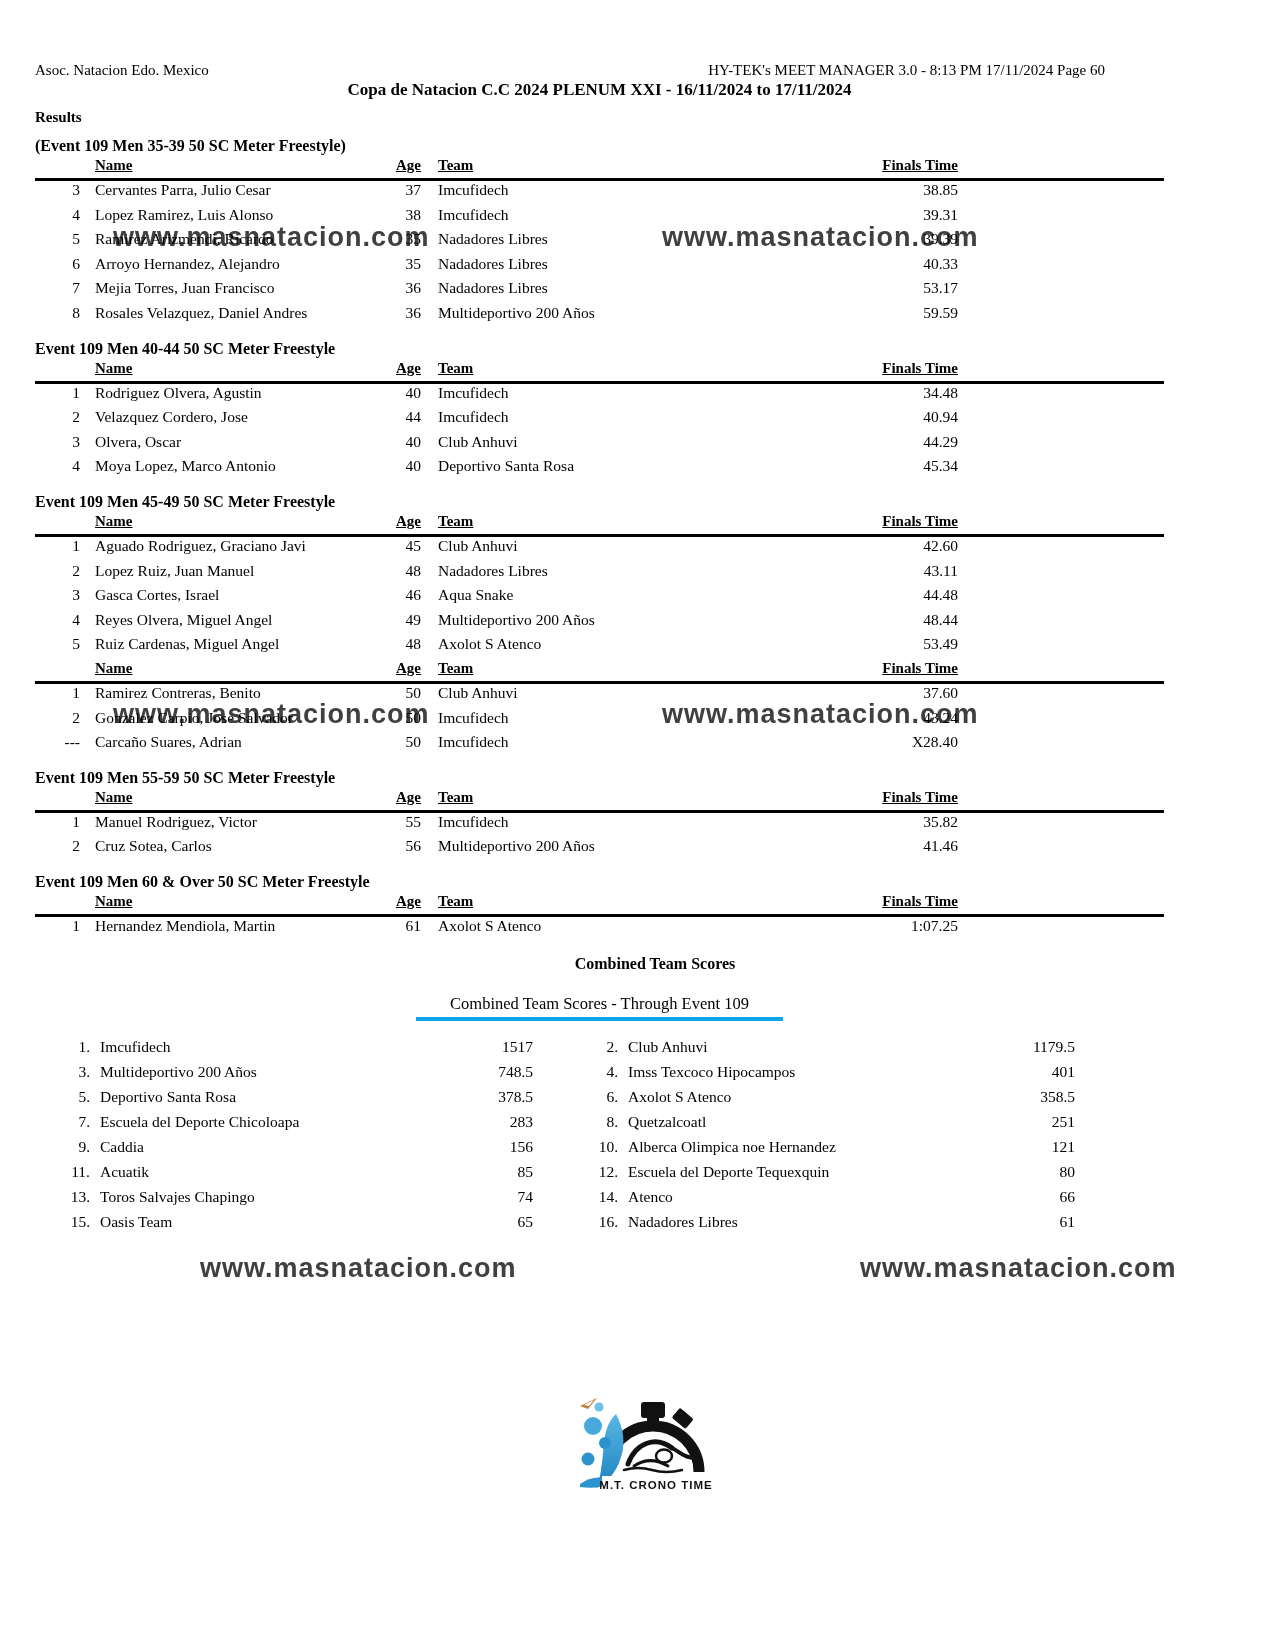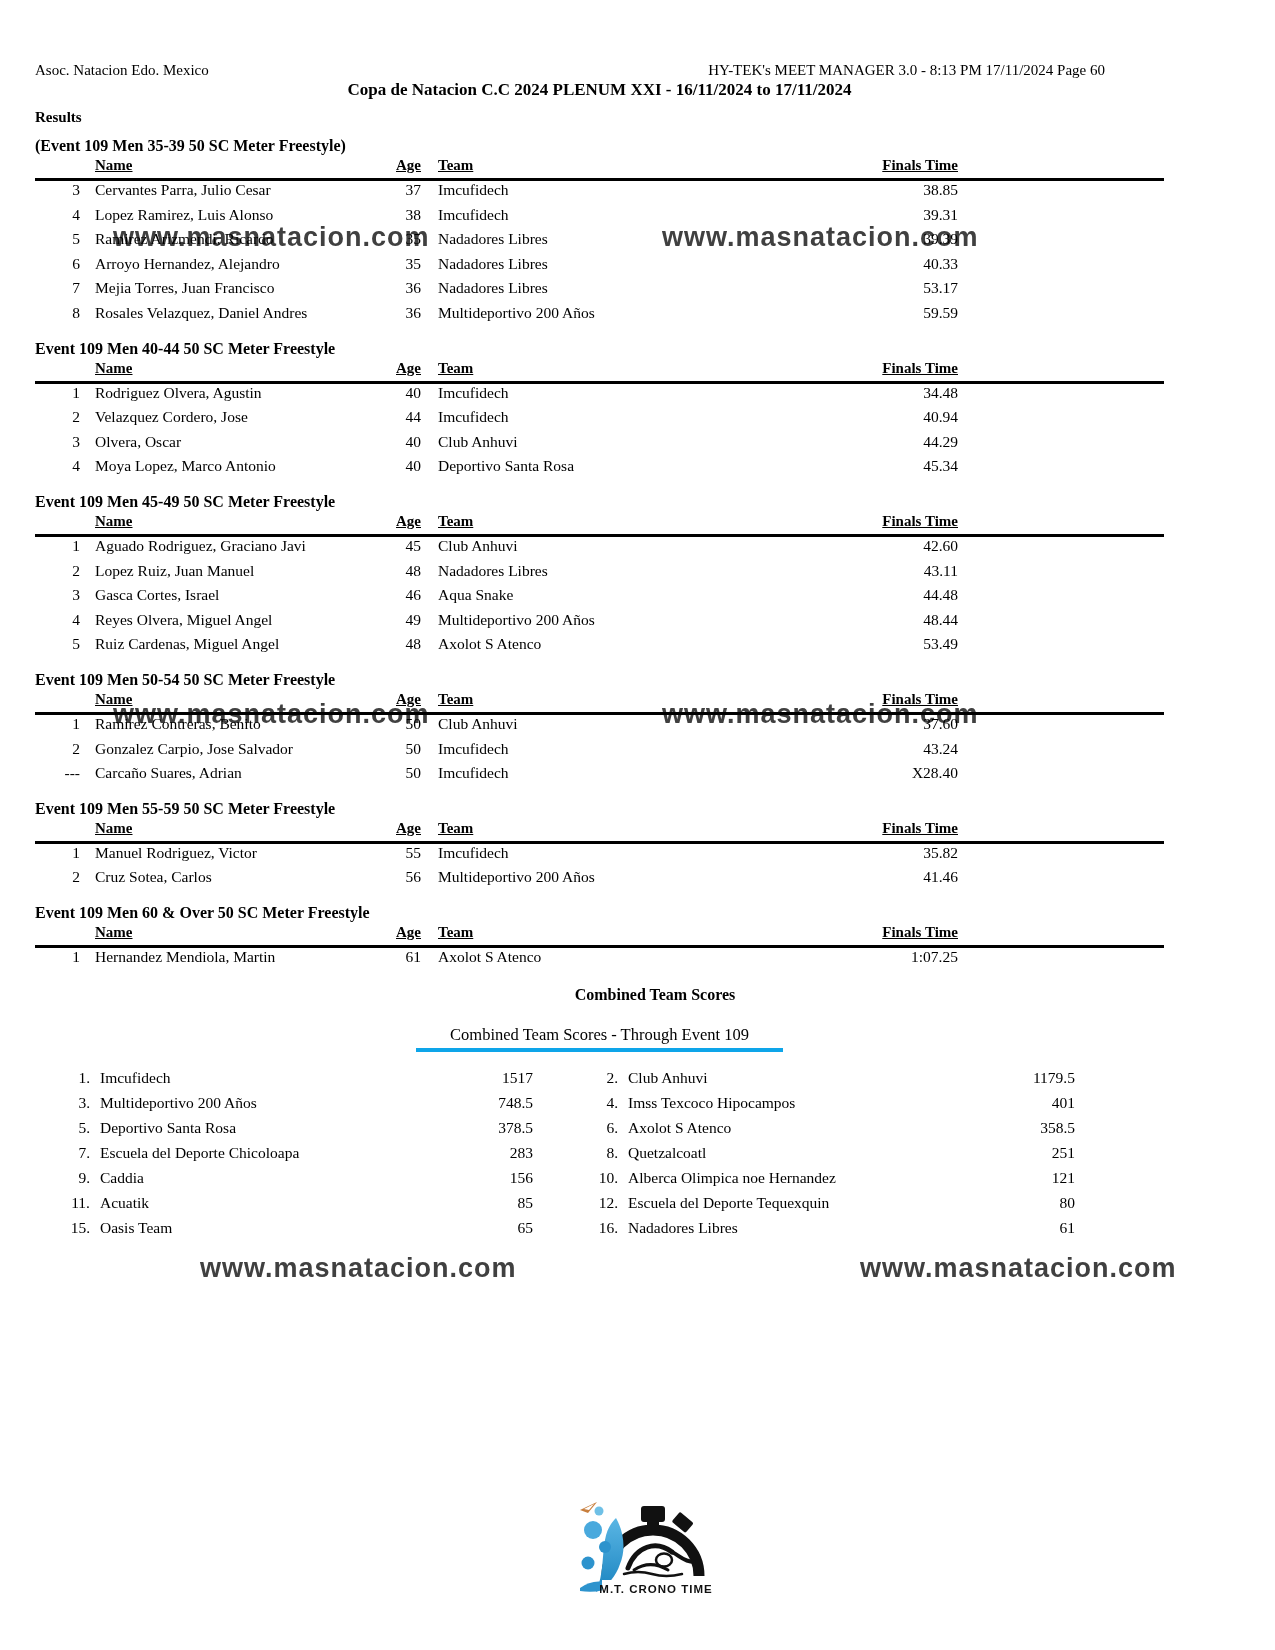--- a/index.html
+++ b/index.html
@@ -43,21 +43,21 @@
   .ts-rows { margin-top:17px; }
   .ts-row { display:flex; align-items:baseline; margin-left:35px; width:1040px;
             height:25px; font-size:15.5px; }
   .ts-lrank { width:55px; text-align:right; flex:none; }
   .ts-lteam { width:330px; margin-left:10px; white-space:nowrap; overflow:hidden; flex:none; }
   .ts-lscore{ width:103px; text-align:right; flex:none; }
   .ts-rrank { width:55px; margin-left:30px; text-align:right; flex:none; }
   .ts-rteam { width:315px; margin-left:10px; white-space:nowrap; overflow:hidden; flex:none; }
   .ts-rscore{ width:132px; text-align:right; flex:none; }
 
-  .logo { position:absolute; left:578px; top:1496px; width:150px; height:112px; z-index:1; }
+  .logo { position:absolute; left:578px; top:1392px; width:150px; height:112px; z-index:1; }
 </style>
 </head>
 <body>
 
 <div class="page">
 
   <div class="watermark" style="left:113px; top:222px;">www.masnatacion.com</div>
   <div class="watermark" style="left:662px; top:222px;">www.masnatacion.com</div>
   <div class="watermark" style="left:113px; top:699px;">www.masnatacion.com</div>
   <div class="watermark" style="left:662px; top:699px;">www.masnatacion.com</div>
@@ -209,21 +209,20 @@
       <div class="row">
         <span class="c-rank">5</span>
         <span class="c-name">Ruiz Cardenas, Miguel Angel</span>
         <span class="c-age">48</span>
         <span class="c-team">Axolot S Atenco</span>
         <span class="c-time">53.49</span>
       </div>
     </div>
 
     <div class="section">
-      <div class="section-title">Event 109  Men 50-54 50 SC Meter Freestyle</div>
       <div class="row thead">
         <span class="c-rank"></span>
         <span class="c-name"><span class="cell-text">Name</span></span>
         <span class="c-age"><span class="cell-text">Age</span></span>
         <span class="c-team"><span class="cell-text">Team</span></span>
         <span class="c-time"><span class="cell-text">Finals Time</span></span>
         <span class="c-fill"></span>
       </div>
       <div class="row">
         <span class="c-rank">1</span>
@@ -339,20 +338,28 @@
         <span class="ts-rteam">Alberca Olimpica noe Hernandez</span>
         <span class="ts-rscore">121</span>
       </div>
       <div class="ts-row">
         <span class="ts-lrank">11.</span>
         <span class="ts-lteam">Acuatik</span>
         <span class="ts-lscore">85</span>
         <span class="ts-rrank">12.</span>
         <span class="ts-rteam">Escuela del Deporte Tequexquin</span>
         <span class="ts-rscore">80</span>
+      </div>
+      <div class="ts-row">
+        <span class="ts-lrank">13.</span>
+        <span class="ts-lteam">Toros Salvajes Chapingo</span>
+        <span class="ts-lscore">74</span>
+        <span class="ts-rrank">14.</span>
+        <span class="ts-rteam">Atenco</span>
+        <span class="ts-rscore">66</span>
       </div>
       <div class="ts-row">
         <span class="ts-lrank">15.</span>
         <span class="ts-lteam">Oasis Team</span>
         <span class="ts-lscore">65</span>
         <span class="ts-rrank">16.</span>
         <span class="ts-rteam">Nadadores Libres</span>
         <span class="ts-rscore">61</span>
       </div>
     </div>

